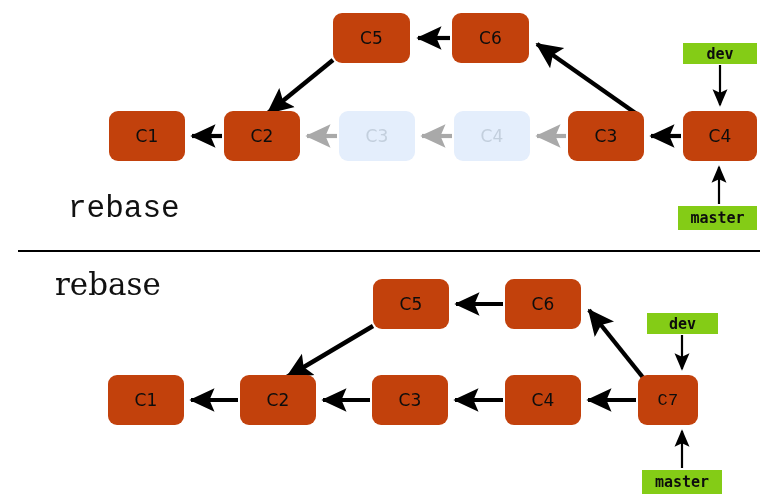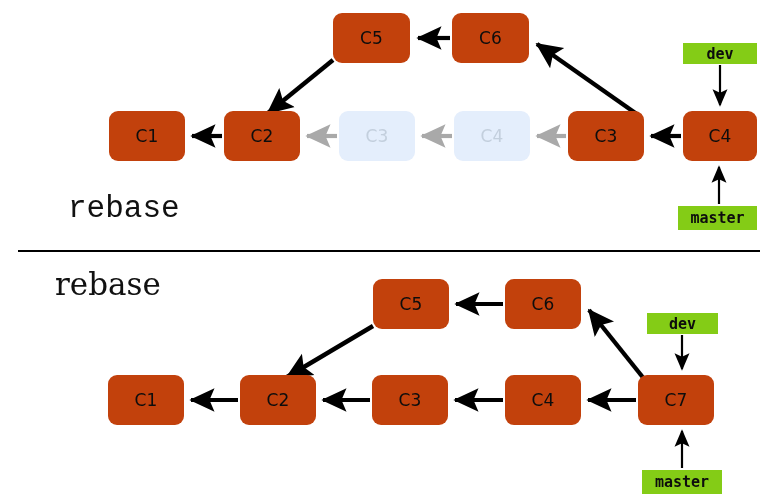--- a/index.html
+++ b/index.html
@@ -143,20 +143,20 @@
   <div class="ref" style="left:678px; top:206px; width:79px; height:24px;">master</div>
 
   <div class="divider" style="left:18px; top:250px; width:742px; height:2px;"></div>
 
   <div class="caption" style="left:55px; top:266px;">rebase</div>
 
   <div class="node solid" style="left:108px; top:375px; width:76px; height:50px;">C1</div>
   <div class="node solid" style="left:240px; top:375px; width:76px; height:50px;">C2</div>
   <div class="node solid" style="left:372px; top:375px; width:76px; height:50px;">C3</div>
   <div class="node solid" style="left:505px; top:375px; width:76px; height:50px;">C4</div>
-  <div class="node solid" style="left:638px; top:375px; width:76px; height:50px;">C7</div>
+  <div class="node solid" style="left:638px; top:375px; width:60px; height:50px;font-family:Liberation Mono, monospace;">C7</div>
   <div class="node solid" style="left:373px; top:279px; width:76px; height:50px;">C5</div>
   <div class="node solid" style="left:505px; top:279px; width:76px; height:50px;">C6</div>
 
   <div class="ref" style="left:647px; top:313px; width:71px; height:21px;">dev</div>
   <div class="ref" style="left:642px; top:470px; width:80px; height:24px;">master</div>
 
 </div>
 
 </body></html>

